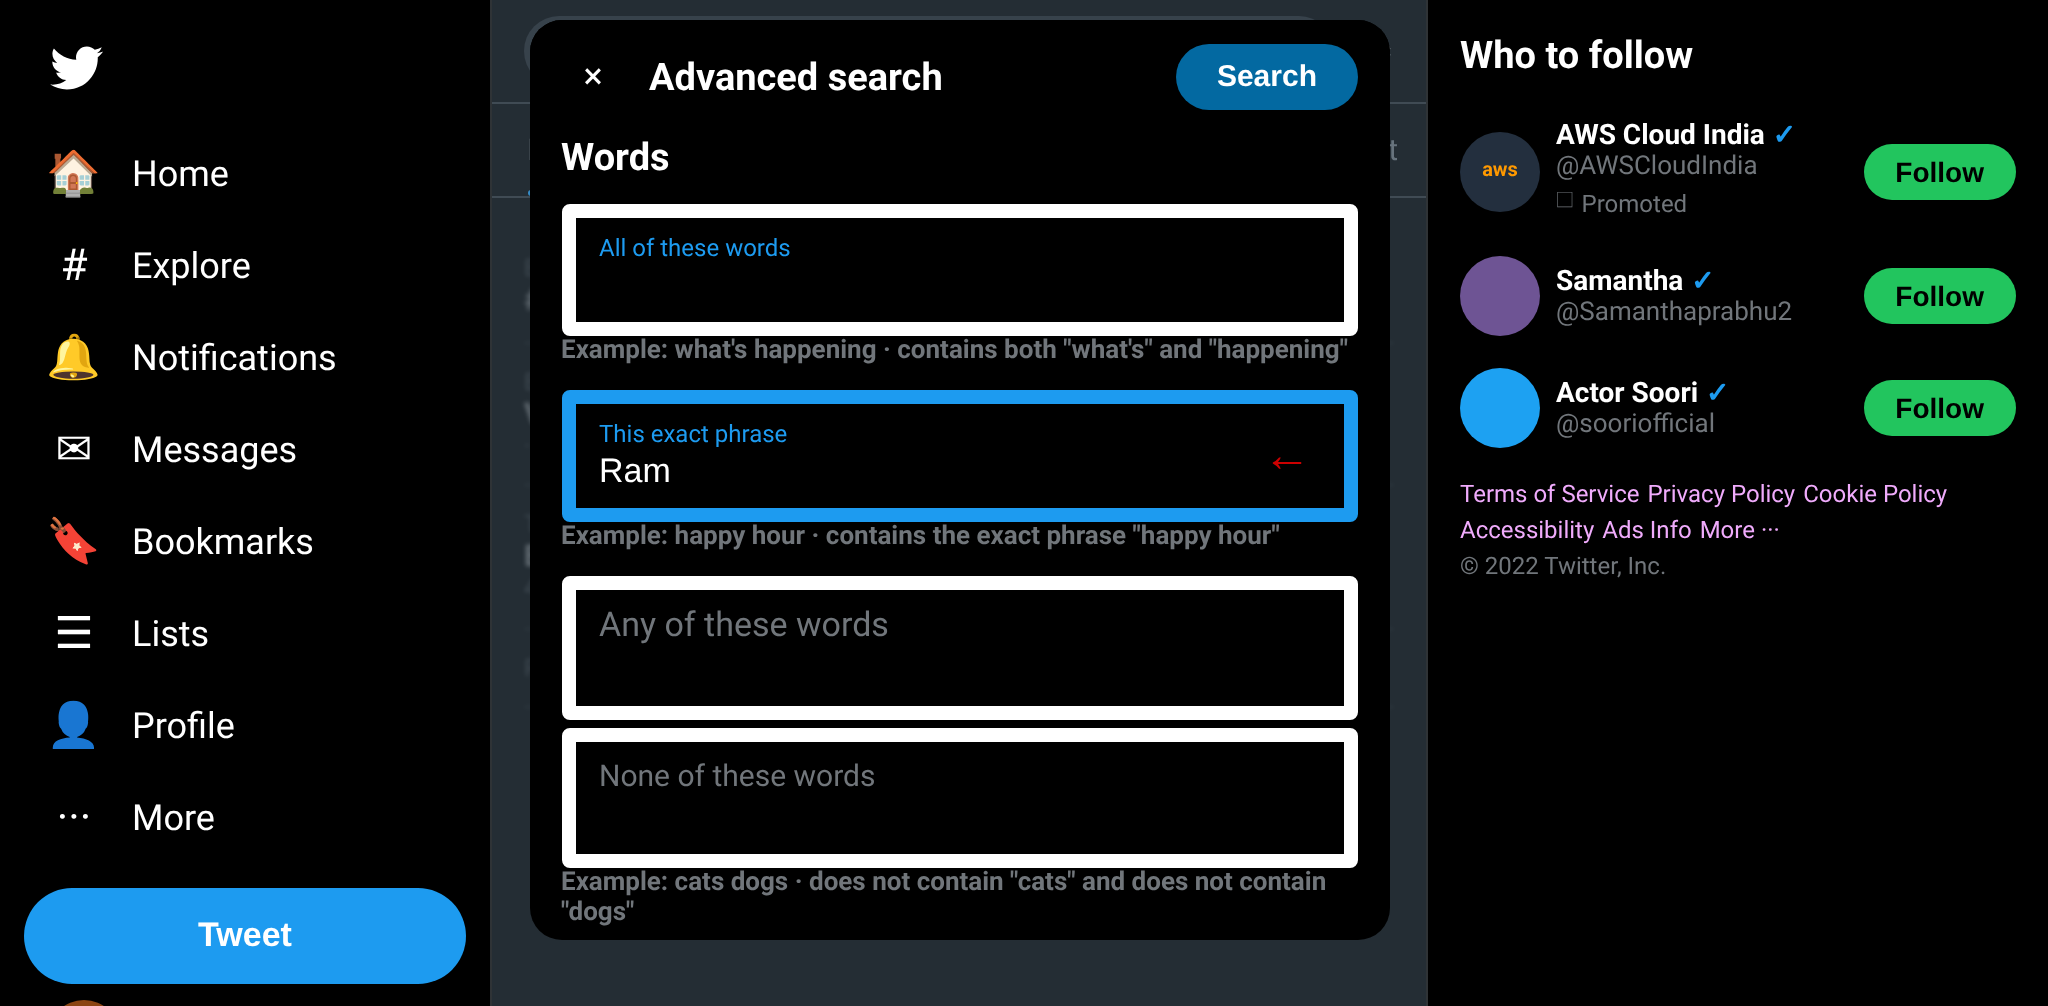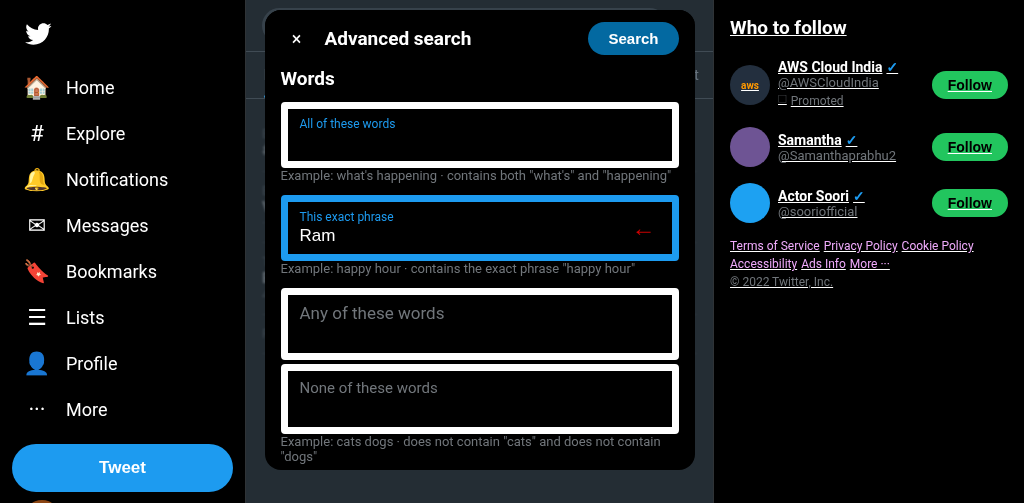--- a/index.html
+++ b/index.html
@@ -255,41 +255,41 @@
       background: transparent;
       border: none;
       outline: none;
       color: #fff;
       font-size: 17px;
     }
     .field-example {
       font-size: 13px;
       color: #71767b;
       margin-bottom: 12px;
+      font-weight: bold;
     }
 
     
     .arrow-indicator {
       position: absolute;
       right: 16px;
       top: 50%;
       transform: translateY(-50%);
     }
     .red-arrow {
       color: #cc0000;
       font-size: 24px;
     }
 
     
     .right-sidebar {
       width: 310px;
       padding: 8px 16px;
       flex-shrink: 0;
       overflow: hidden;
-      text-decoration: underline;
     }
     .who-to-follow-title {
       font-size: 19px;
       font-weight: 700;
       margin-bottom: 12px;
       margin-top: 8px;
     }
     .follow-card {
       display: flex;
       align-items: center;

